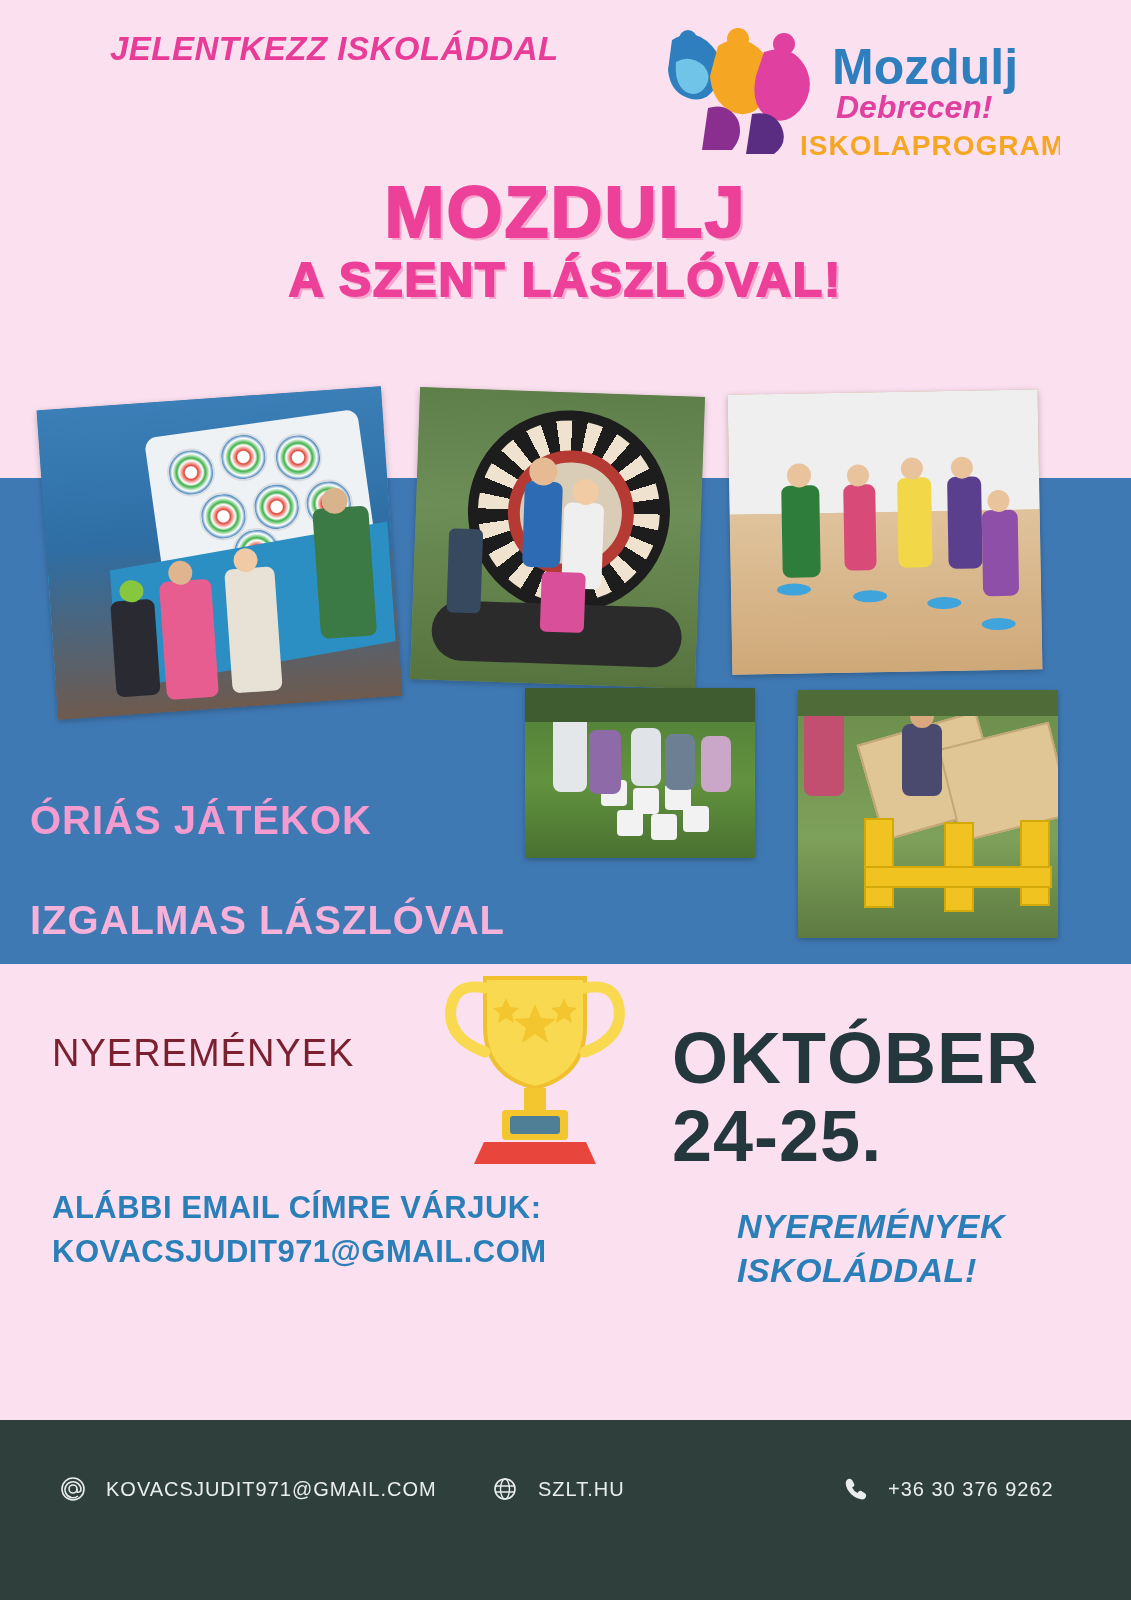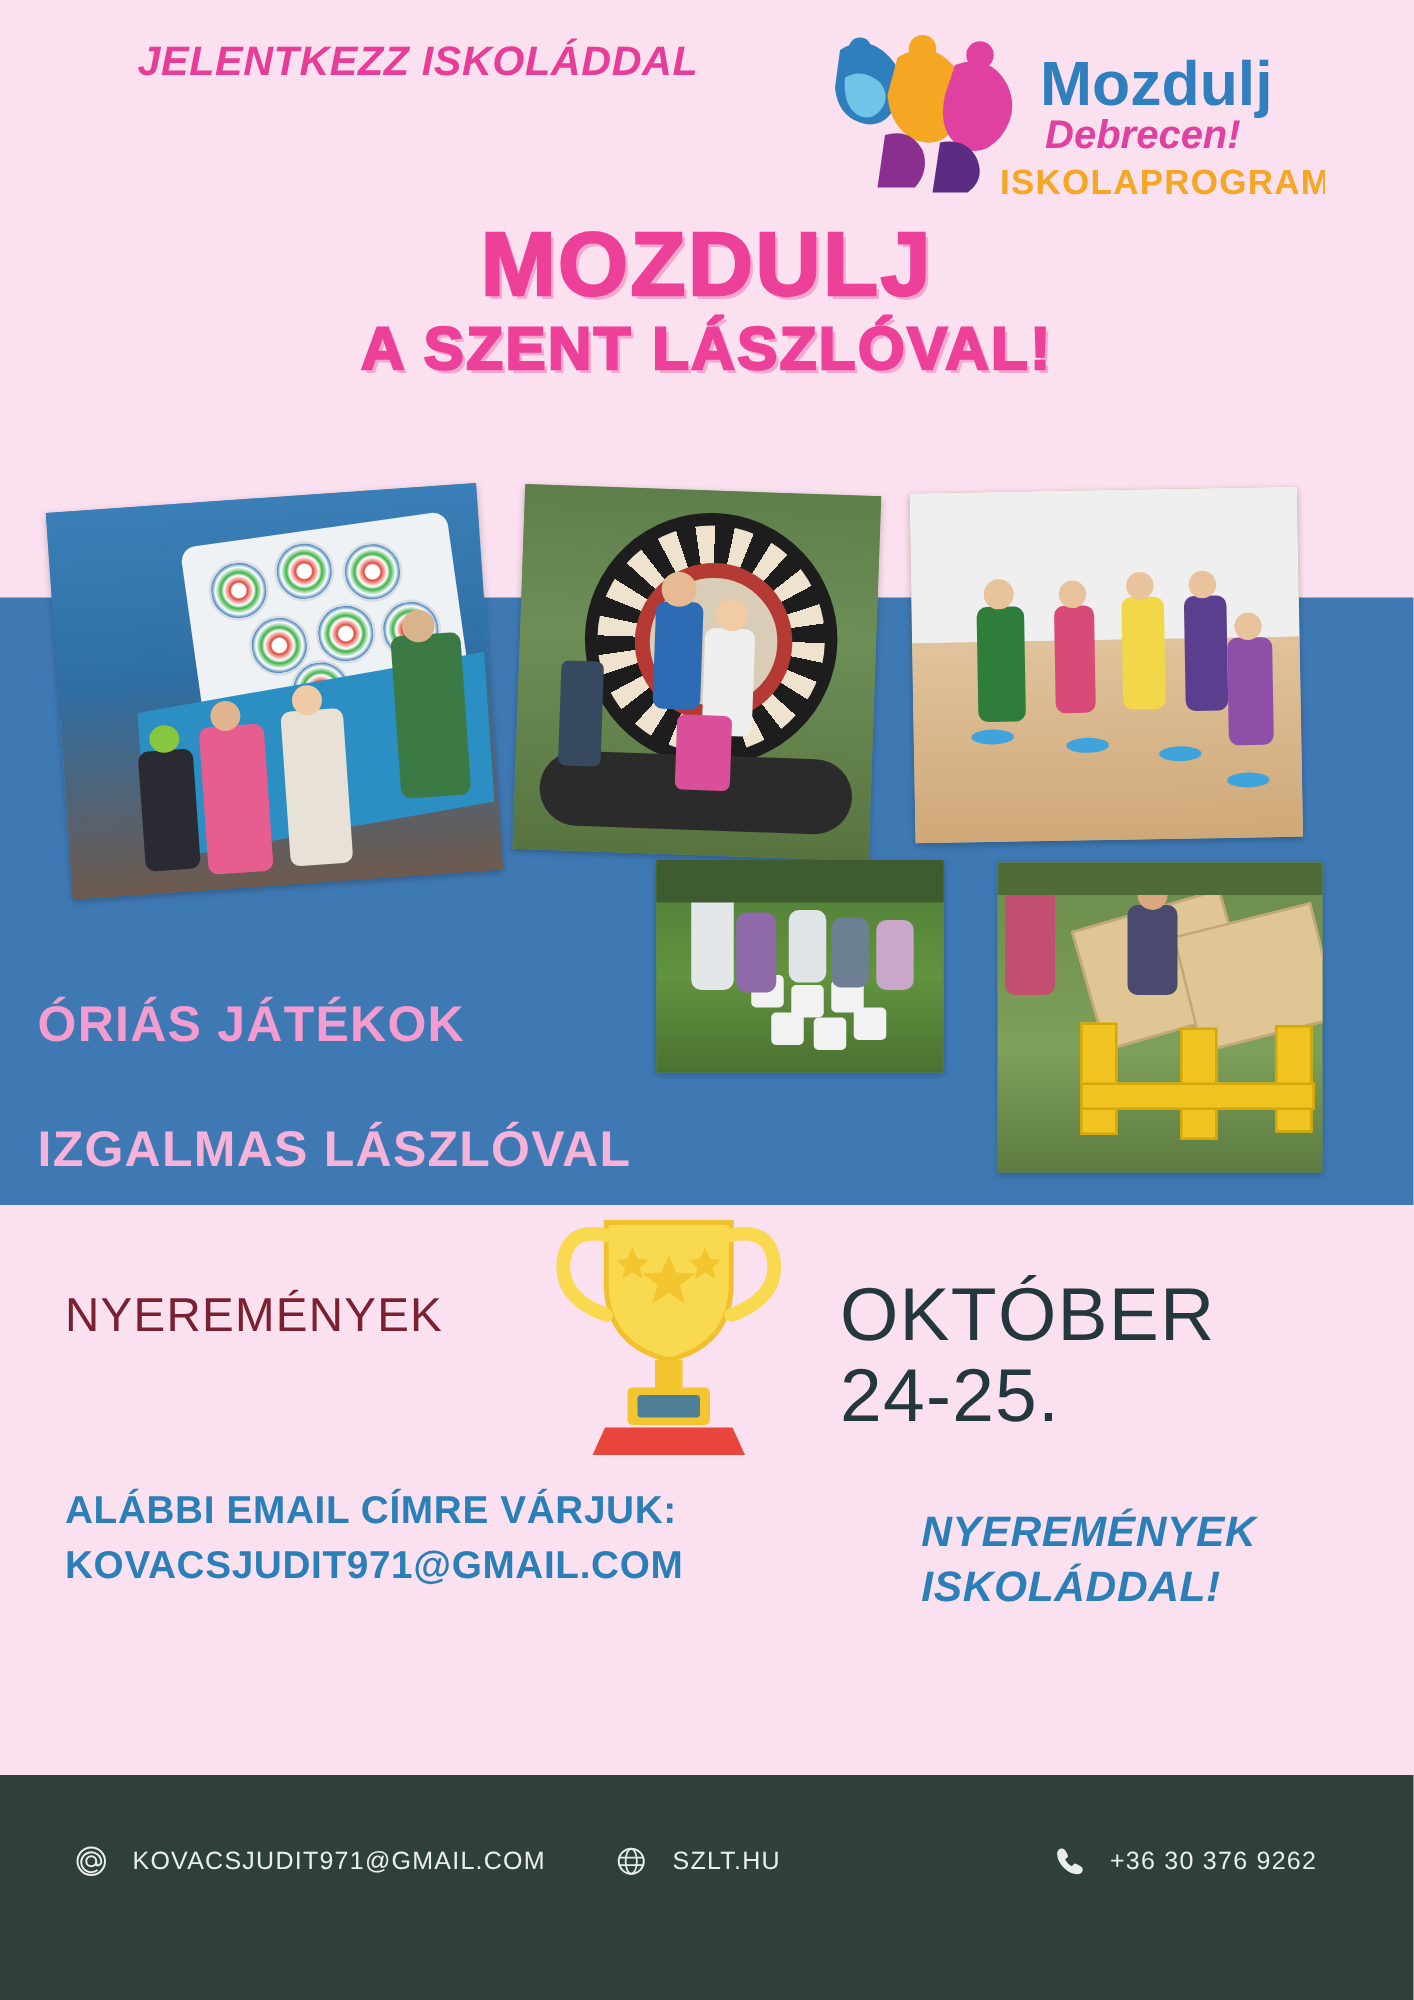--- a/index.html
+++ b/index.html
@@ -169,22 +169,22 @@
     position: absolute;
     left: 52px; top: 1032px;
     color: #7b2030;
     font-size: 38px;
     letter-spacing: 1px;
   }
   .oktober {
     position: absolute;
     left: 672px; top: 1020px;
     color: #23373c;
-    font-weight: normal;
-    font-size: 60px;
+    font-weight: bold;
+    font-size: 72px;
     line-height: 1.08;
     letter-spacing: 1px;
   }
   .email-block {
     position: absolute;
     left: 52px; top: 1186px;
     color: #2a7fb8;
     font-weight: bold;
     font-size: 31px;
     line-height: 1.42;

